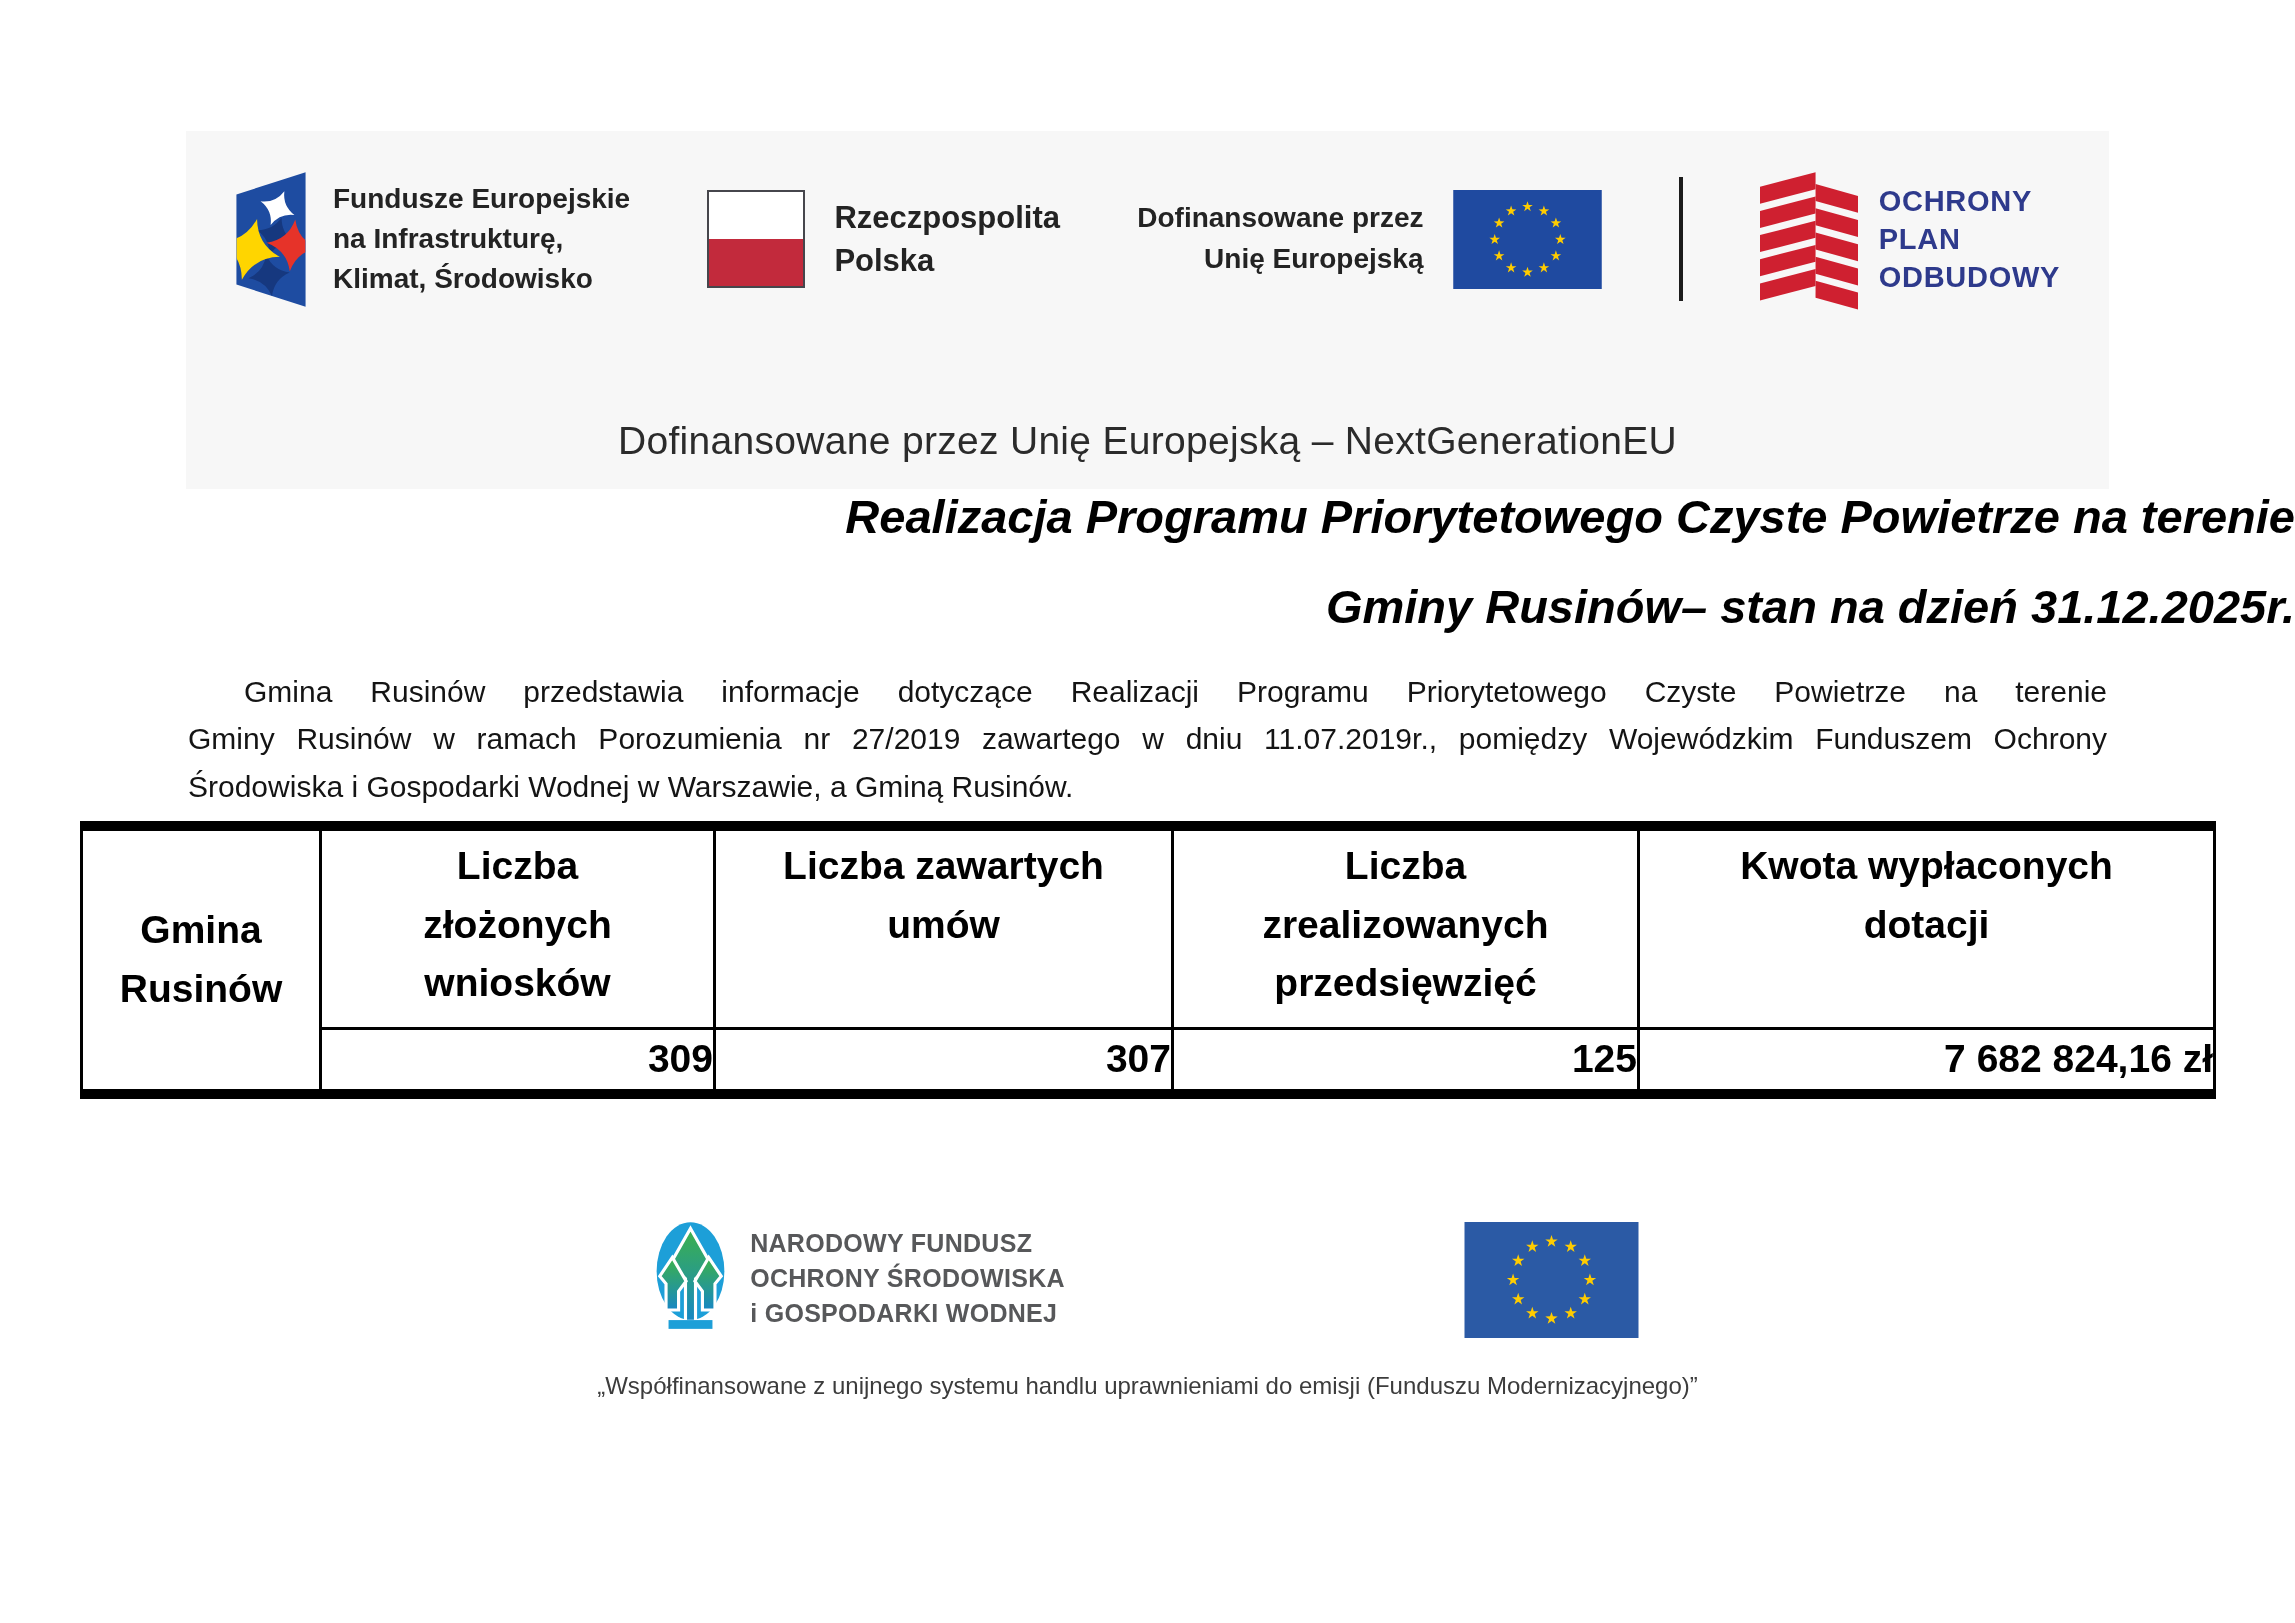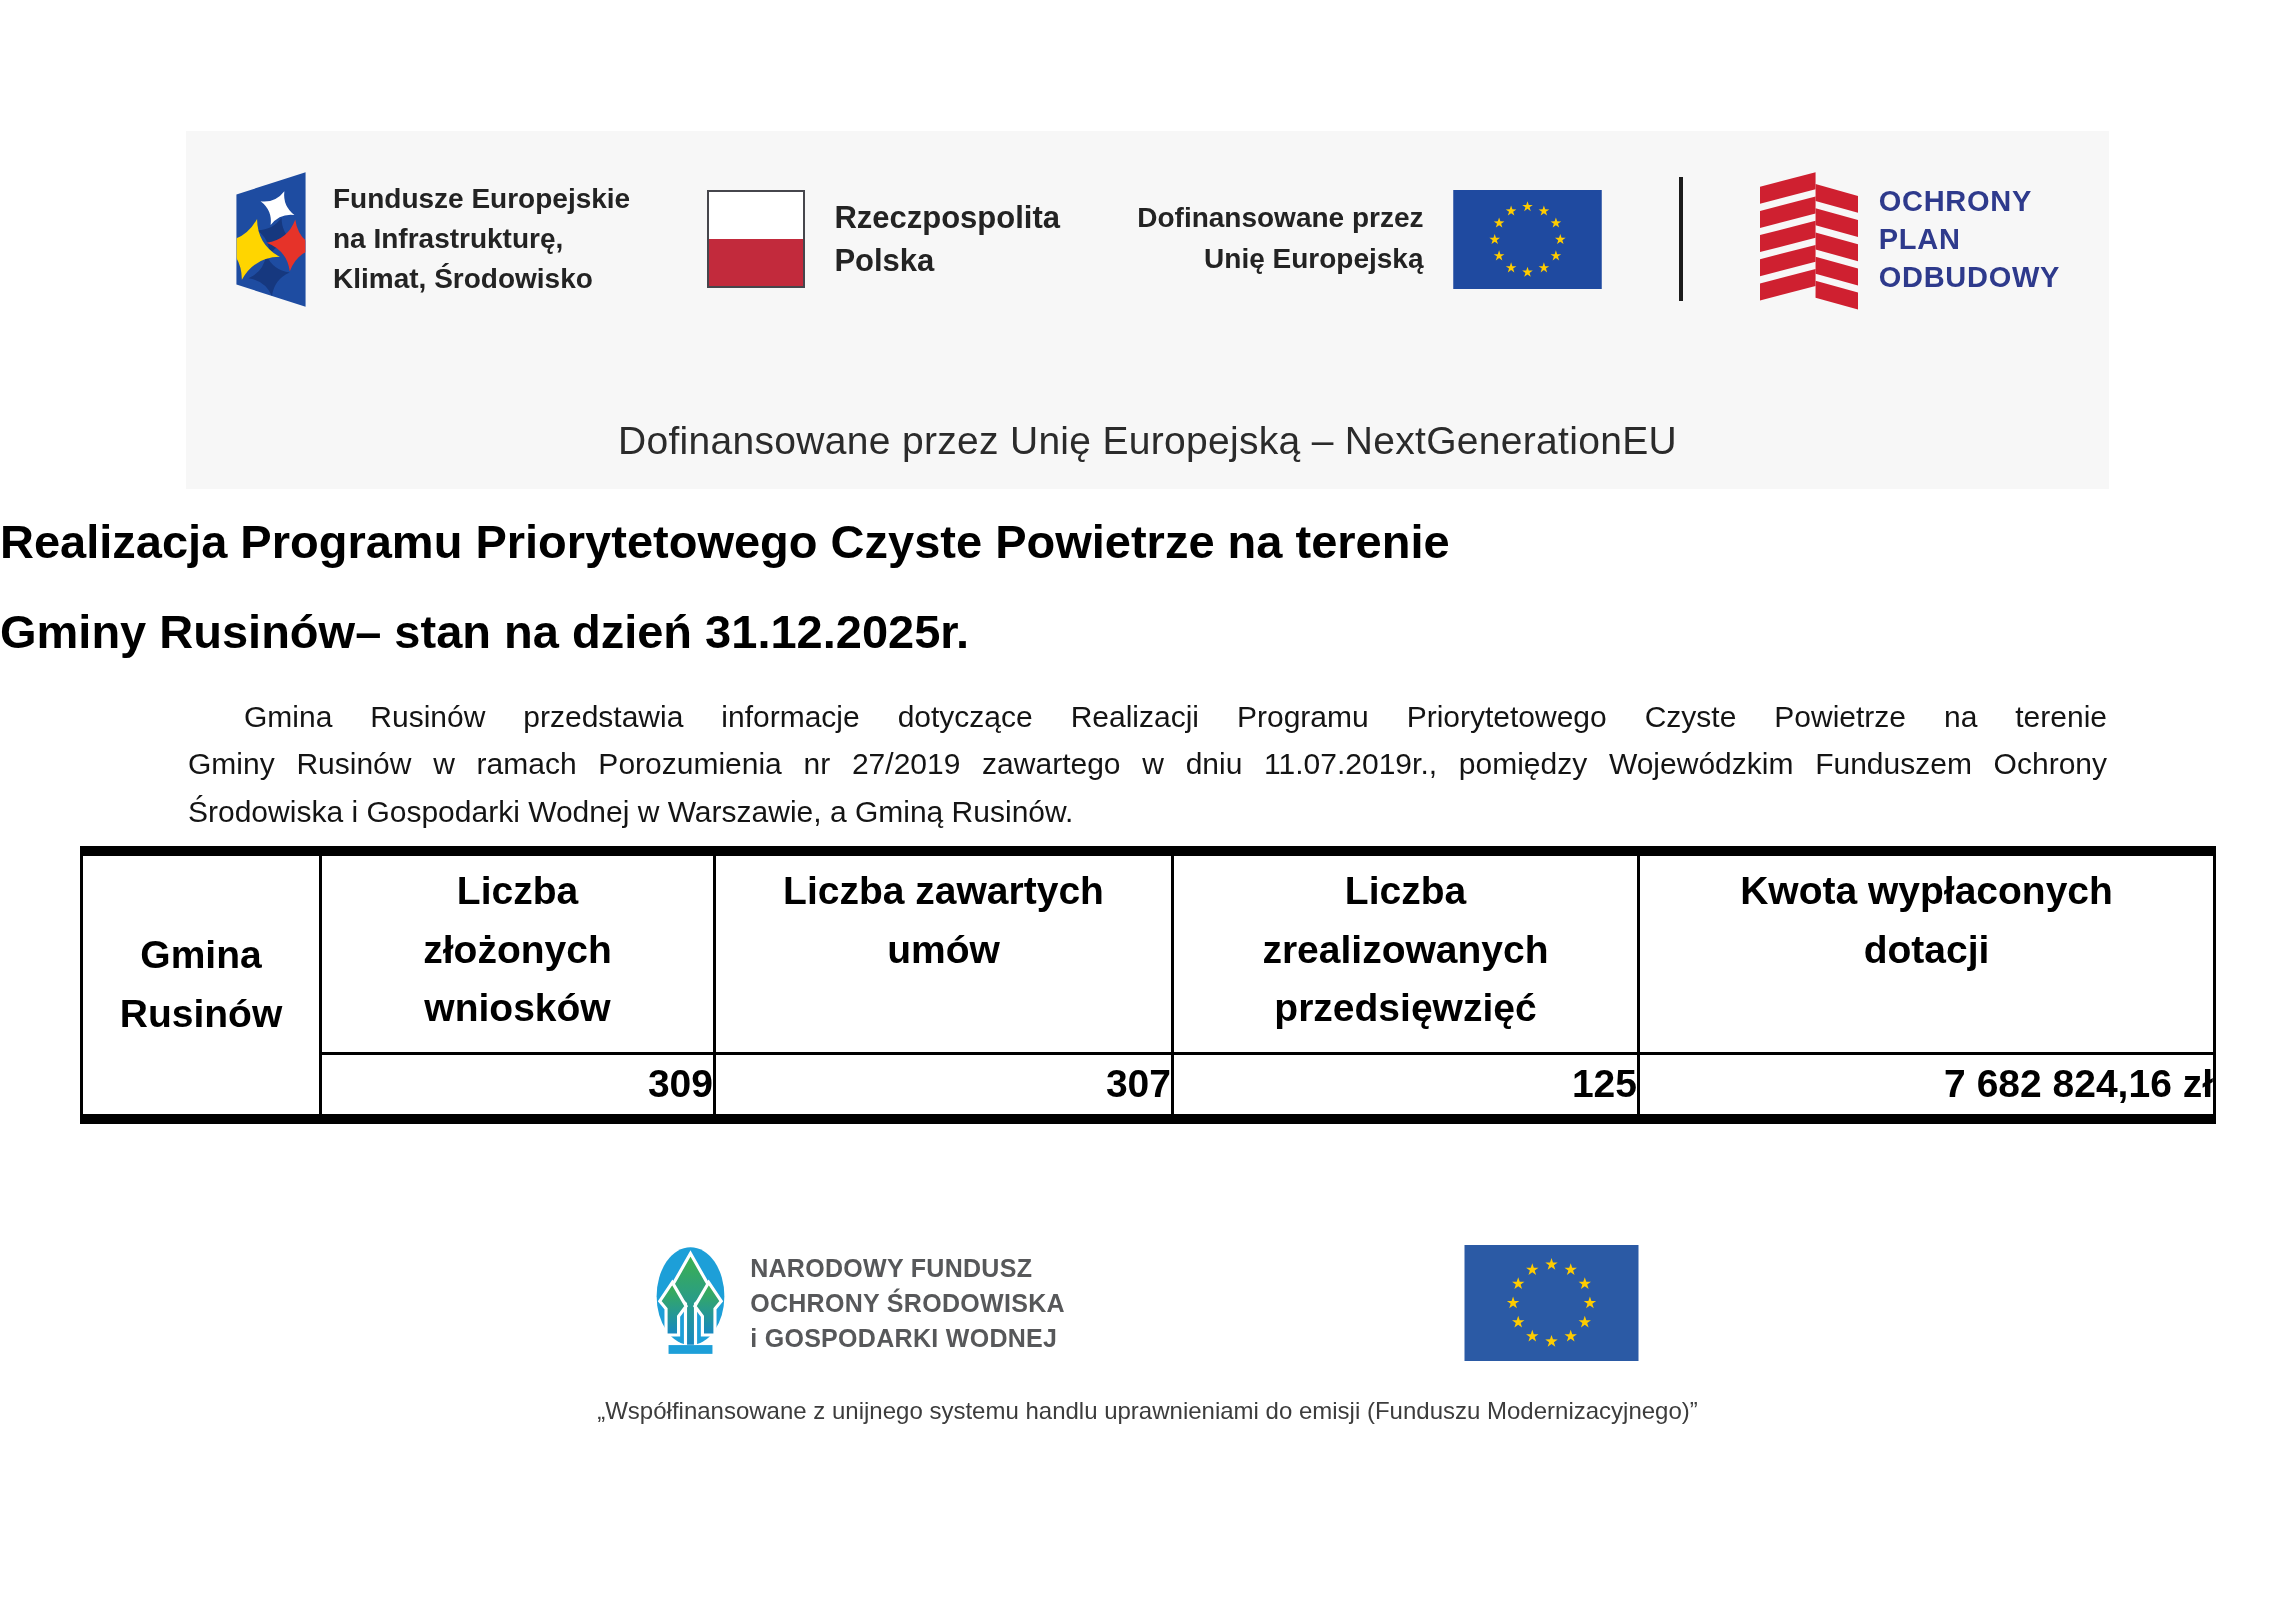--- a/index.html
+++ b/index.html
@@ -23,21 +23,21 @@
   .pl-text { font-size: 31px; font-weight: 700; color: #232323; line-height: 1.4; margin-left: 29px; }
   .euf-text { font-size: 28px; font-weight: 700; color: #232323; line-height: 1.45; text-align: right; margin-right: 29px; }
   .v-divider { width: 3.9px; height: 124px; background: #1c1c1c; }
   .kpo-text { font-size: 29px; font-weight: 700; color: #2e3a8c; letter-spacing: 0.7px; line-height: 1.32; margin-left: 21px; }
   .nextgen {
     text-align: center; font-size: 39px; font-weight: 400; color: #2b2b2b;
     margin-top: 108px; letter-spacing: 0.3px;
   }
 
   
-  .title-block { margin-top: 29px; text-align: left; color: #000; }
+  .title-block { margin-top: 4px; text-align: right; color: #000; font-style: italic; }
   .title-line { font-size: 47px; font-weight: 700; line-height: 1; }
   .title-line.second { margin-top: 43px; }
 
   
   .paragraph { margin: 38px 188px 0 188px; font-size: 30px; color: #141414; line-height: 1.58; }
   .para-line { text-align: justify; text-align-last: justify; }
   .para-line.first { text-indent: 56px; }
   .para-line.last { text-align: left; text-align-last: left; }
 
   
@@ -54,21 +54,21 @@
   .stat-table td.rowhead {
     font-size: 39px; font-weight: 700; text-align: center; vertical-align: middle;
     line-height: 1.5; white-space: pre-line;
   }
   .stat-table td.val {
     font-size: 39px; font-weight: 700; text-align: right; vertical-align: middle;
     height: 65px;
   }
 
   
-  .footer-logos { display: flex; align-items: flex-start; justify-content: center; margin-top: 121px; }
+  .footer-logos { display: flex; align-items: flex-end; justify-content: center; margin-top: 121px; }
   .nfos-text { font-size: 25px; font-weight: 700; color: #57585a; letter-spacing: 0.3px; line-height: 1.4; margin-left: 25px; }
   .footer-flag { margin-left: 399px; }
   .footer-note { text-align: center; font-size: 24px; color: #3c3c3c; margin-top: 34px; }
 
   .icon-svg { display: block; }
 </style>
 </head>
 <body>
 
 <svg width="0" height="0" style="position:absolute" aria-hidden="true">

